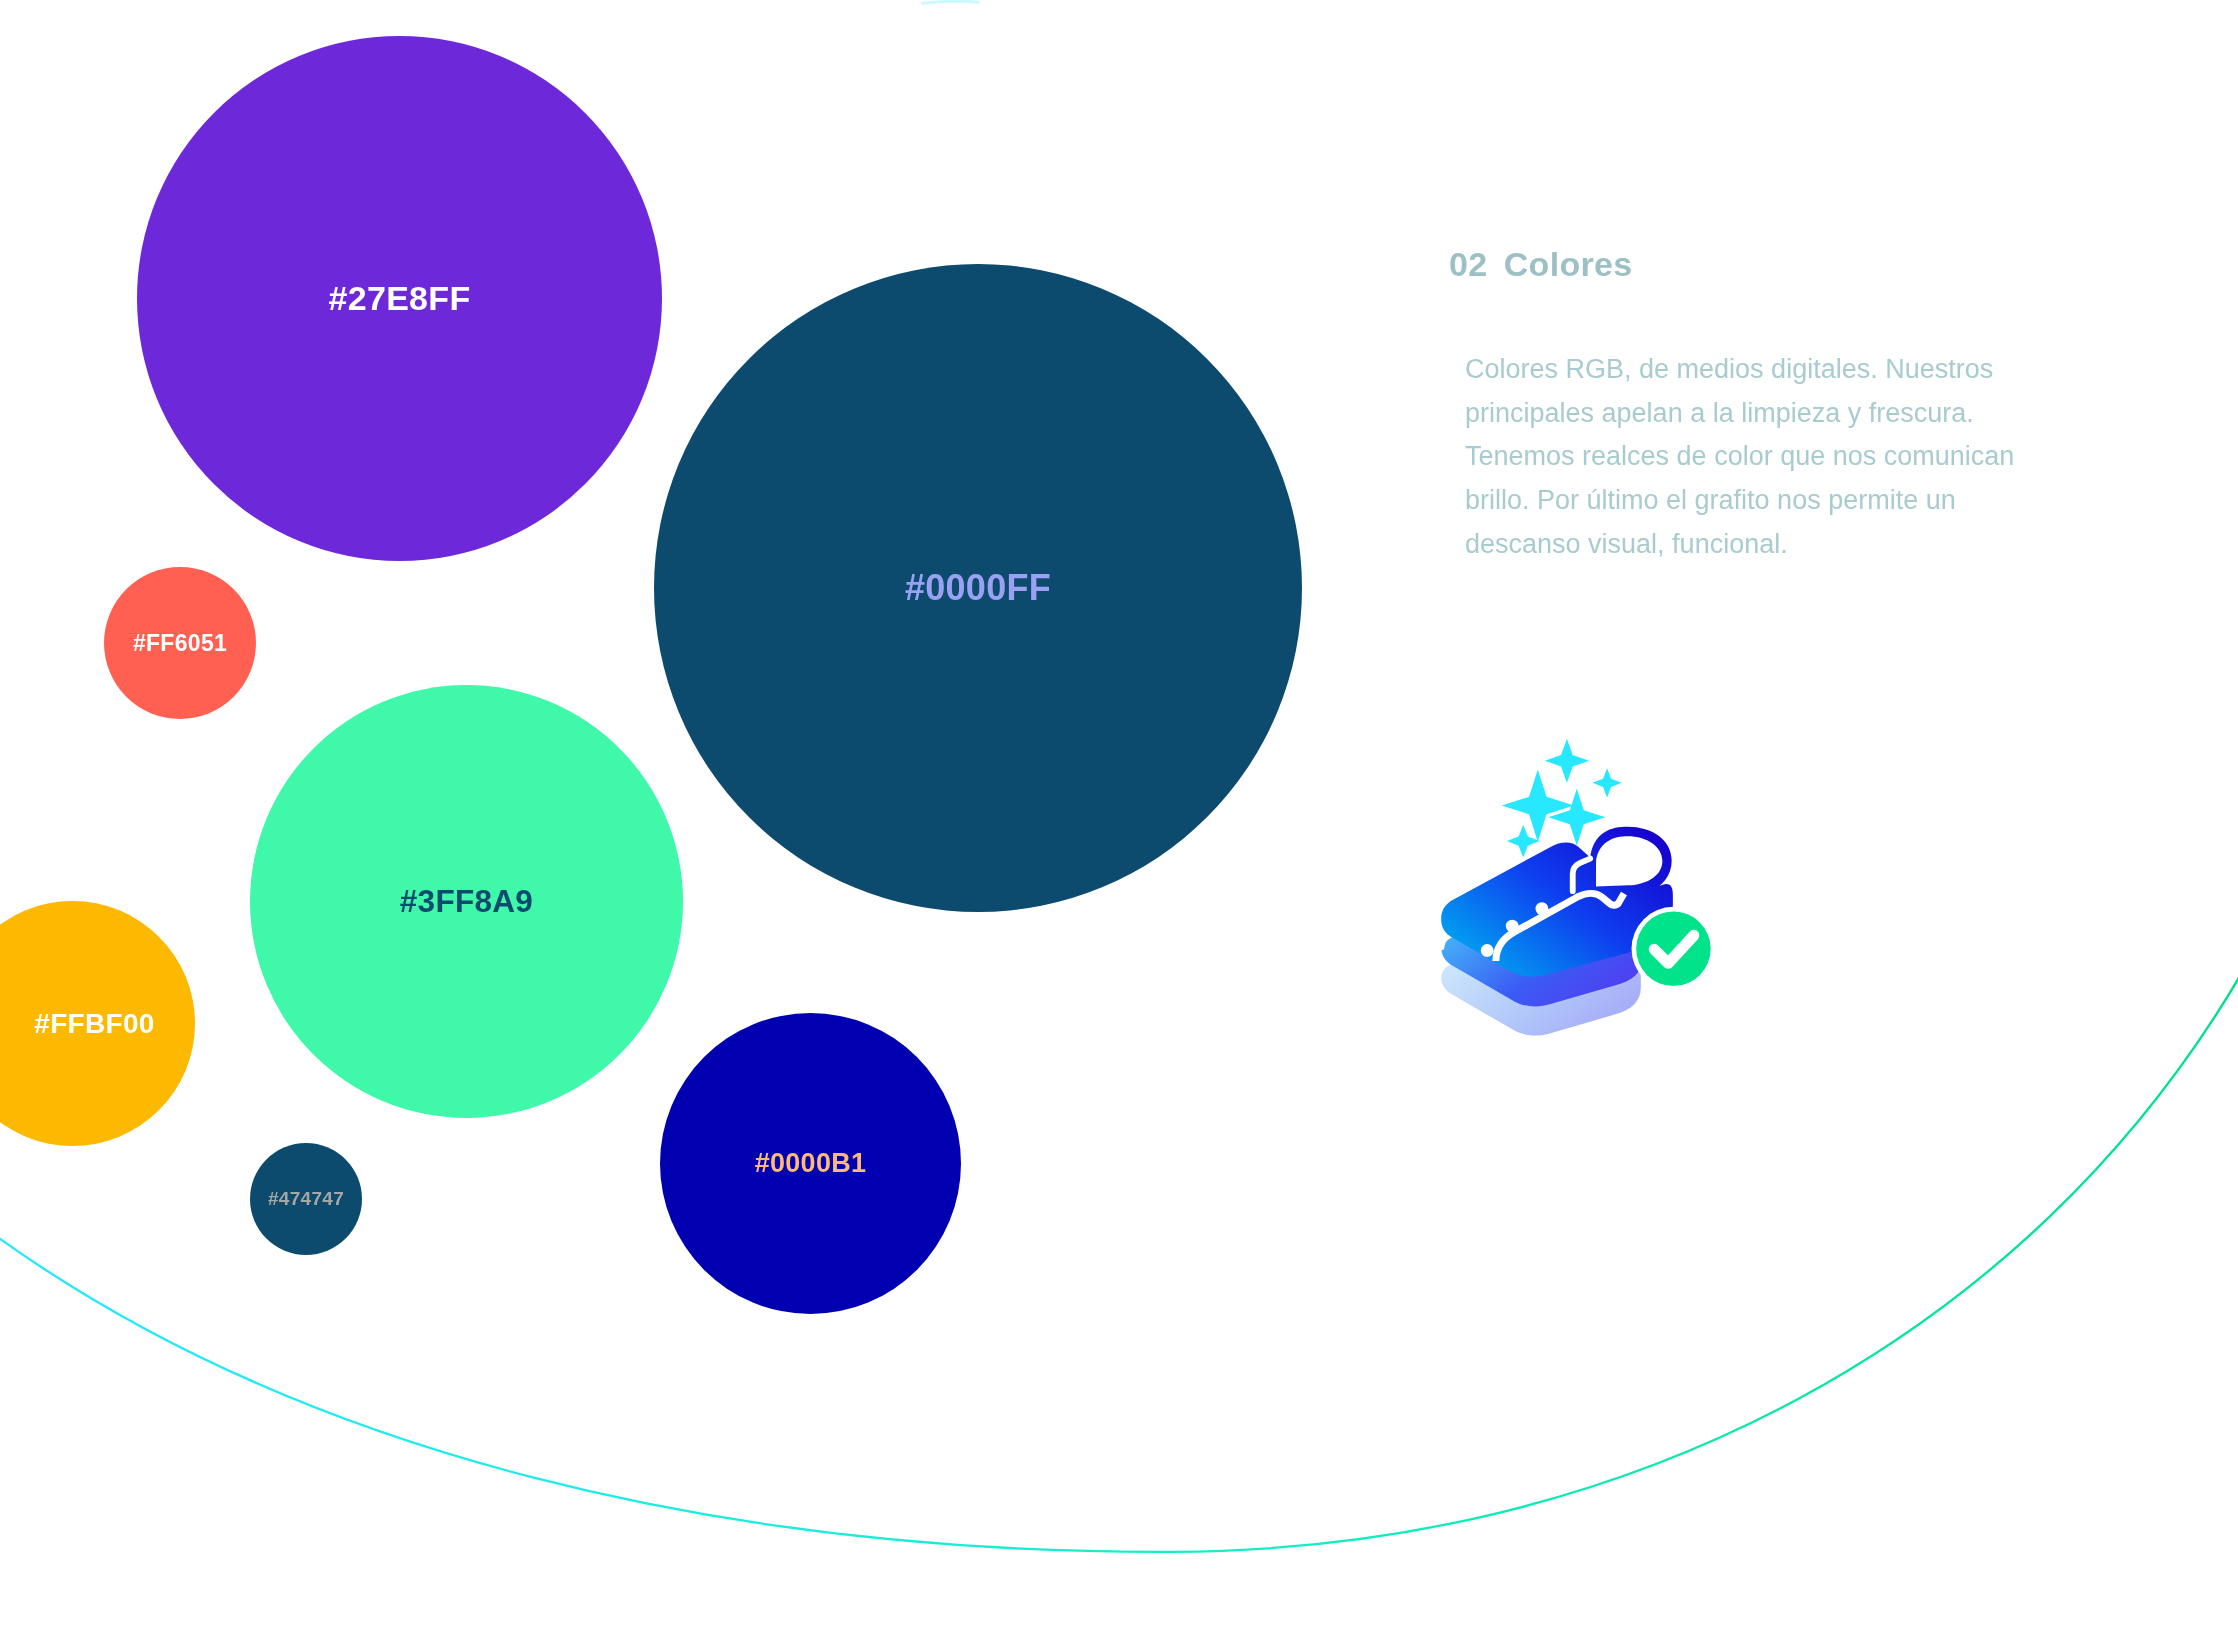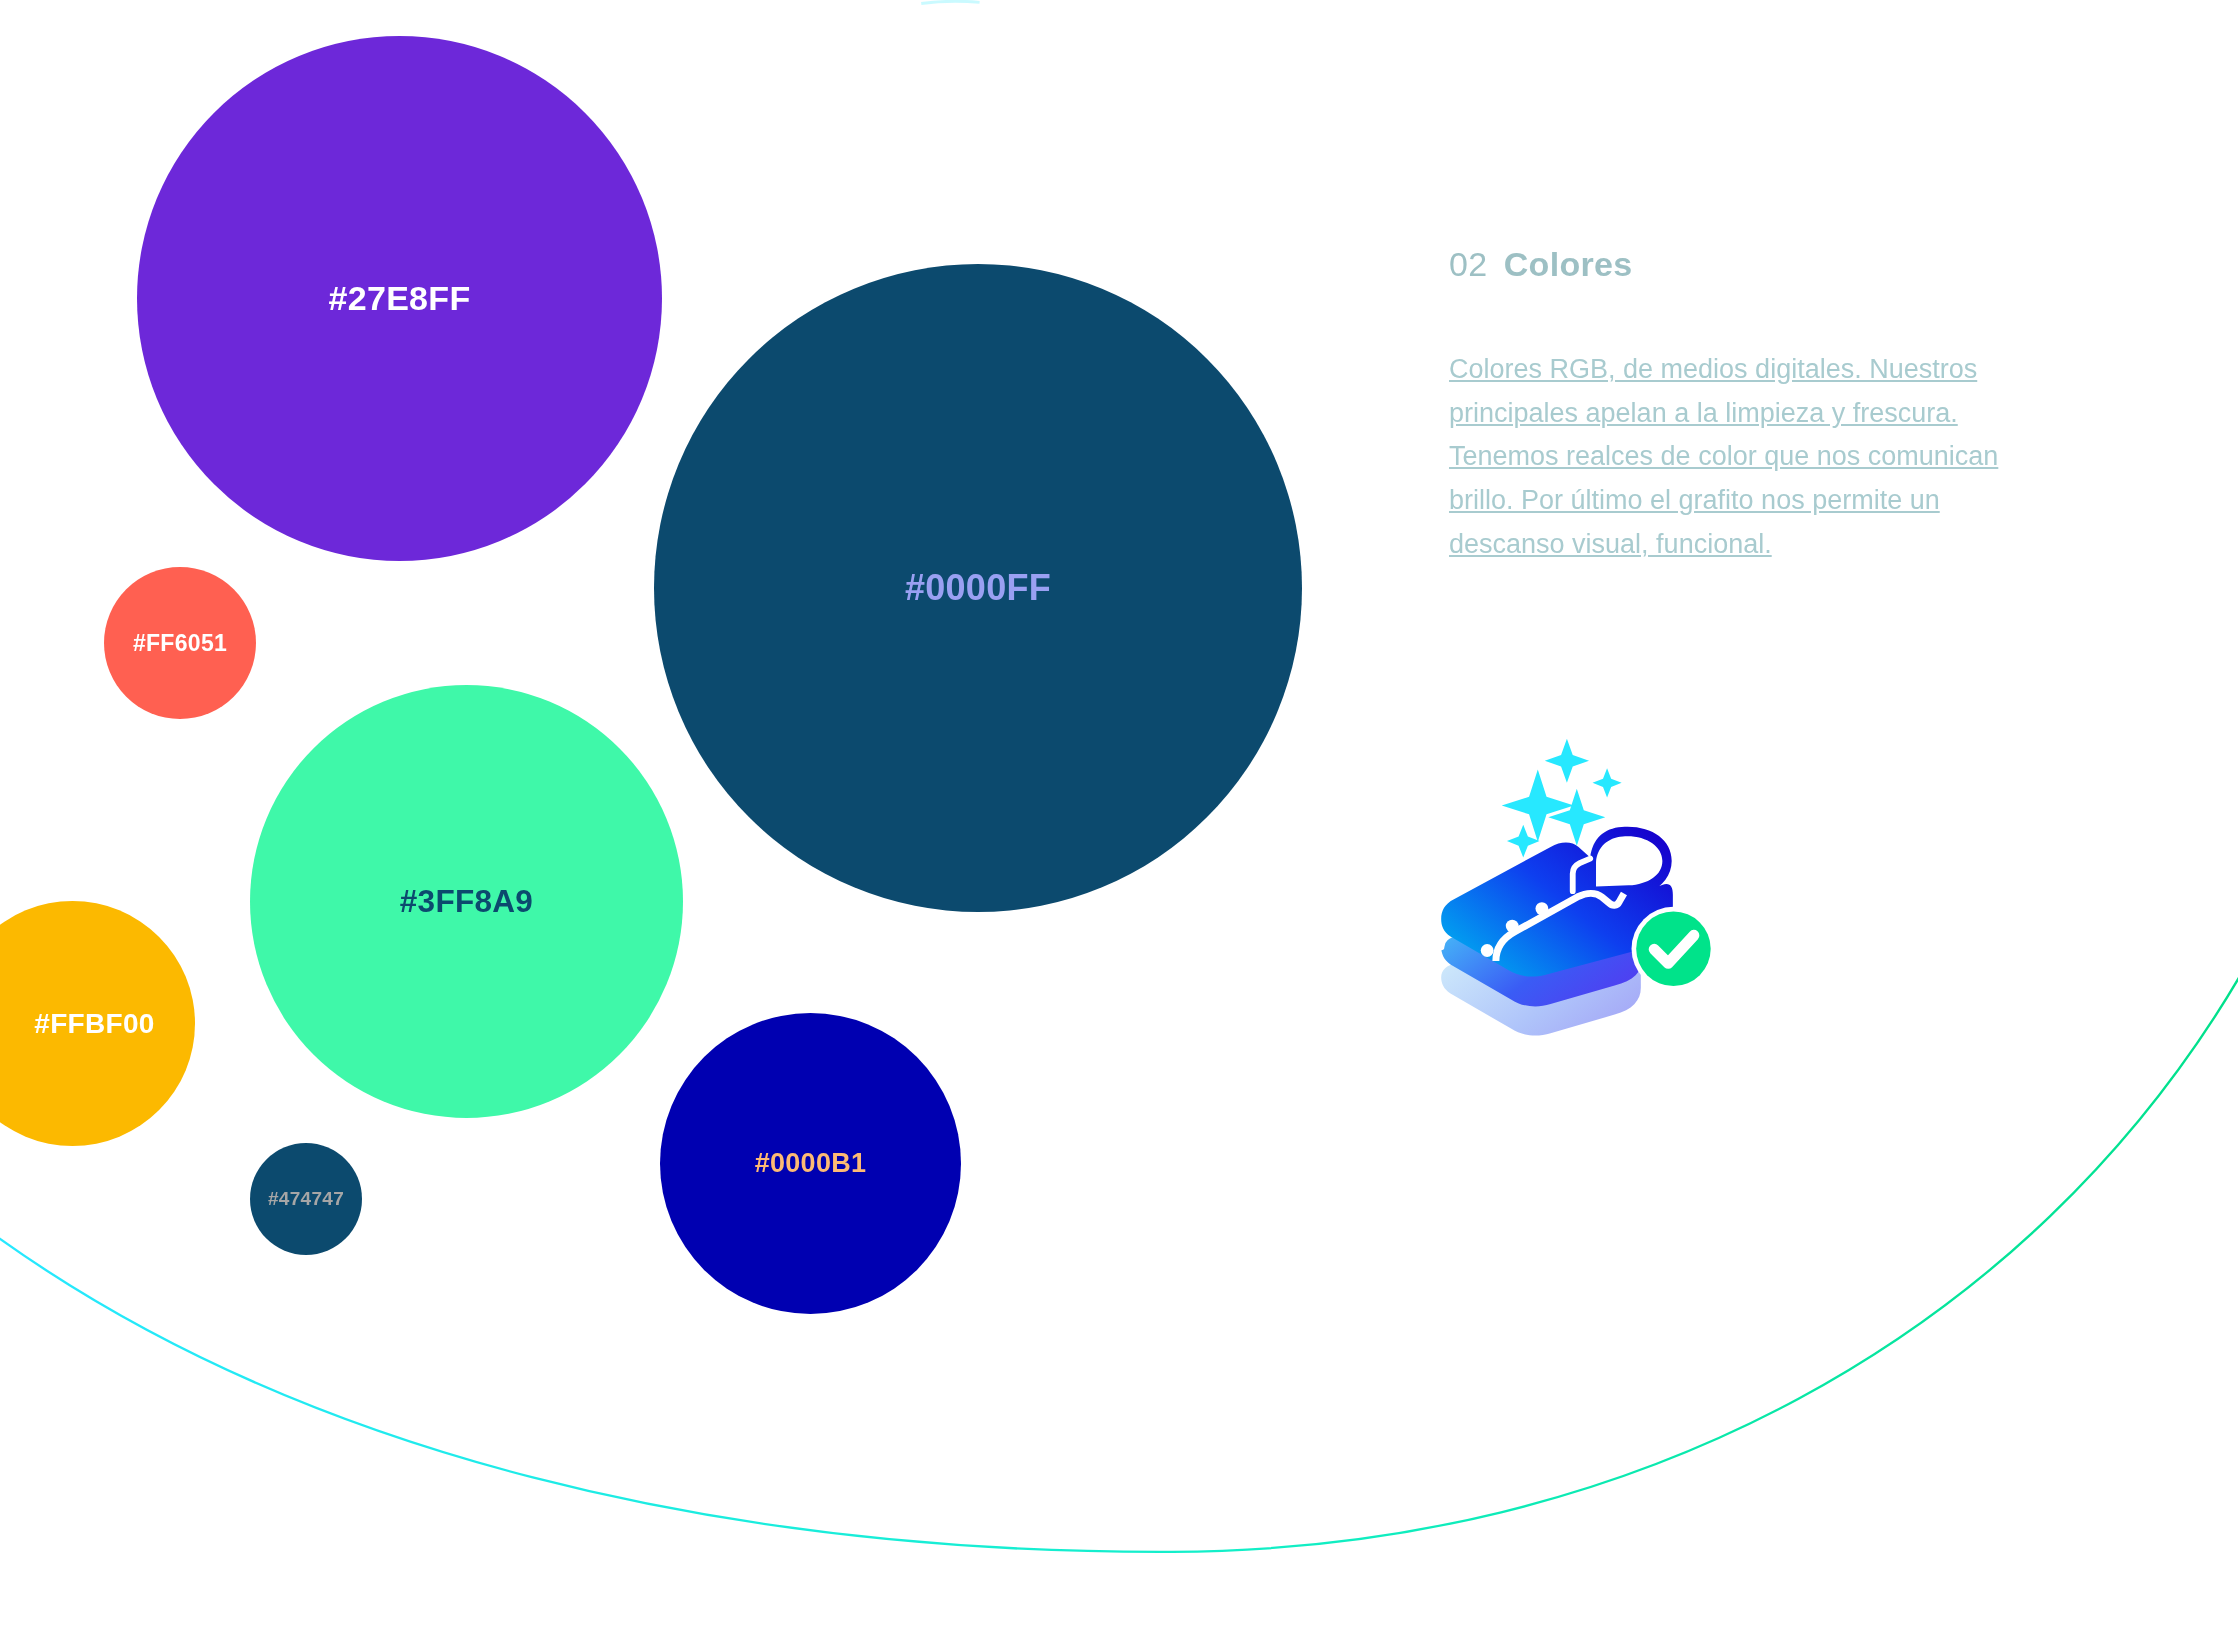--- a/index.html
+++ b/index.html
@@ -120,31 +120,30 @@
   #section-heading {
     display: flex;
     align-items: baseline;
     gap: 16.3px;
     color: #9DC0C4;
     font-size: 34px;
     font-weight: bold;
     letter-spacing: 0.3px;
     margin: 0 0 64px 0;
   }
-  #section-number { font-weight: normal; }
+  #section-number { font-weight: bold; }
   #section-title  { font-weight: bold; margin-top: 41px; }
 
   #section-body {
     color: #A8CBCF;
     font-size: 27px;
     line-height: 1.62;
     font-weight: normal;
     width: 589px;
-    margin: 0;
-    text-decoration: underline;
+    margin: 16px;
   }
 
   
   #shoe-illustration {
     position: absolute;
     left: 1440px;
     top: 714px;
     width: 326px;
     height: 338px;
   }

